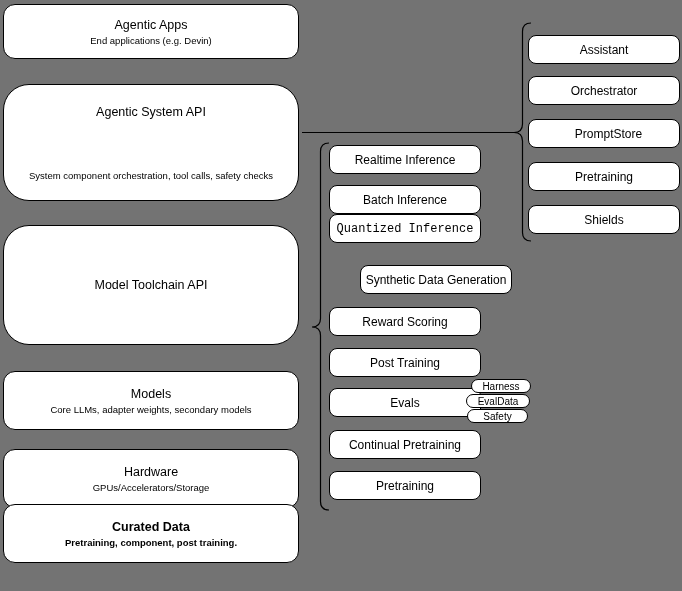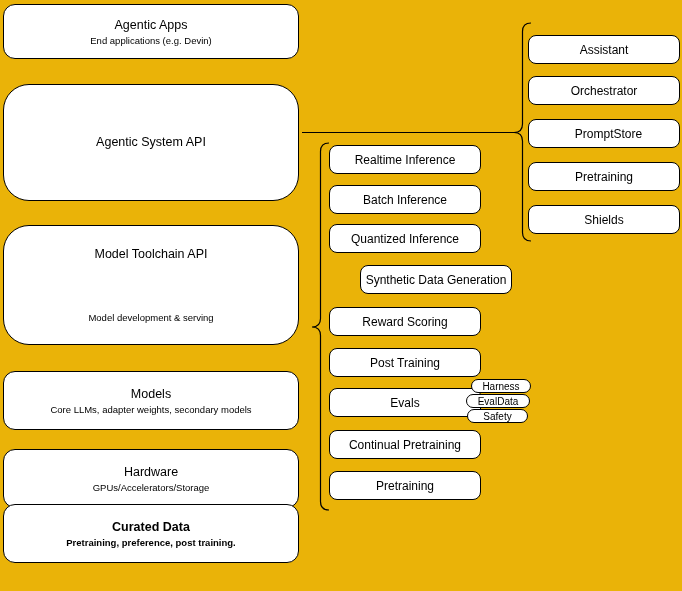--- a/index.html
+++ b/index.html
@@ -1,19 +1,19 @@
 <!DOCTYPE html>
 <html><head>
 <meta charset="utf-8">
 <style>
   html,body{margin:0;padding:0;background:#ffffff;}
   .canvas{
     position:relative;
     width:682px;height:591px;
-    background:#eab308;
+    background:#737373;
     font-family:"Liberation Sans","DejaVu Sans",sans-serif;
     color:#000000;
     overflow:hidden;
   }
   .node{
     position:absolute;
     box-sizing:border-box;
     background:#ffffff;
     border:1px solid #000000;
     display:flex;
@@ -61,45 +61,45 @@
     <path d="M329 143 Q320.5 143 320.5 151.5 L320.5 318.5 Q320.5 327 312 327 Q320.5 327 320.5 335.5 L320.5 501.5 Q320.5 510 329 510" stroke="#000000" stroke-width="1.2" fill="none"></path>
   </svg>
 
   <div class="node stack-node r12" style="top:4px;height:55px;">
     <div class="node-title">Agentic Apps</div>
     <div class="node-subtitle">End applications (e.g. Devin)</div>
   </div>
 
   <div class="node stack-node r26" style="top:84px;height:117px;">
     <div class="node-title">Agentic System API</div>
+    <div class="node-subtitle">System component orchestration, tool calls, safety checks</div>
   </div>
 
   <div class="node stack-node r26" style="top:225px;height:120px;">
     <div class="node-title">Model Toolchain API</div>
-    <div class="node-subtitle">Model development &amp; serving</div>
   </div>
 
   <div class="node stack-node r12" style="top:371px;height:59px;">
     <div class="node-title">Models</div>
     <div class="node-subtitle">Core LLMs, adapter weights, secondary models</div>
   </div>
 
   <div class="node stack-node r12" style="top:449px;height:59px;">
     <div class="node-title">Hardware</div>
     <div class="node-subtitle">GPUs/Accelerators/Storage</div>
   </div>
 
   <div class="node stack-node r12" style="top:504px;height:59px;font-weight:bold;">
     <div class="node-title">Curated Data</div>
-    <div class="node-subtitle">Pretraining, preference, post training.</div>
+    <div class="node-subtitle">Pretraining, component, post training.</div>
   </div>
 
   <div class="node small-node" style="top:185px;">Batch Inference</div>
   <div class="node small-node" style="top:145px;">Realtime Inference</div>
-  <div class="node small-node" style="top:224px;">Quantized Inference</div>
+  <div class="node small-node" style="top:214px;font-family:Liberation Mono, monospace;">Quantized Inference</div>
   <div class="node small-node" style="top:265px;margin-left:31px;">Synthetic Data Generation</div>
   <div class="node small-node" style="top:307px;">Reward Scoring</div>
   <div class="node small-node" style="top:348px;">Post Training</div>
   <div class="node small-node" style="top:388px;">Evals</div>
   <div class="node small-node" style="top:430px;">Continual Pretraining</div>
   <div class="node small-node" style="top:471px;">Pretraining</div>
 
   <div class="pill" style="left:471px;top:379px;width:60px;height:14px;">Harness</div>
   <div class="pill" style="left:466px;top:394px;width:64px;height:14px;">EvalData</div>
   <div class="pill" style="left:467px;top:409px;width:61px;height:14px;">Safety</div>

